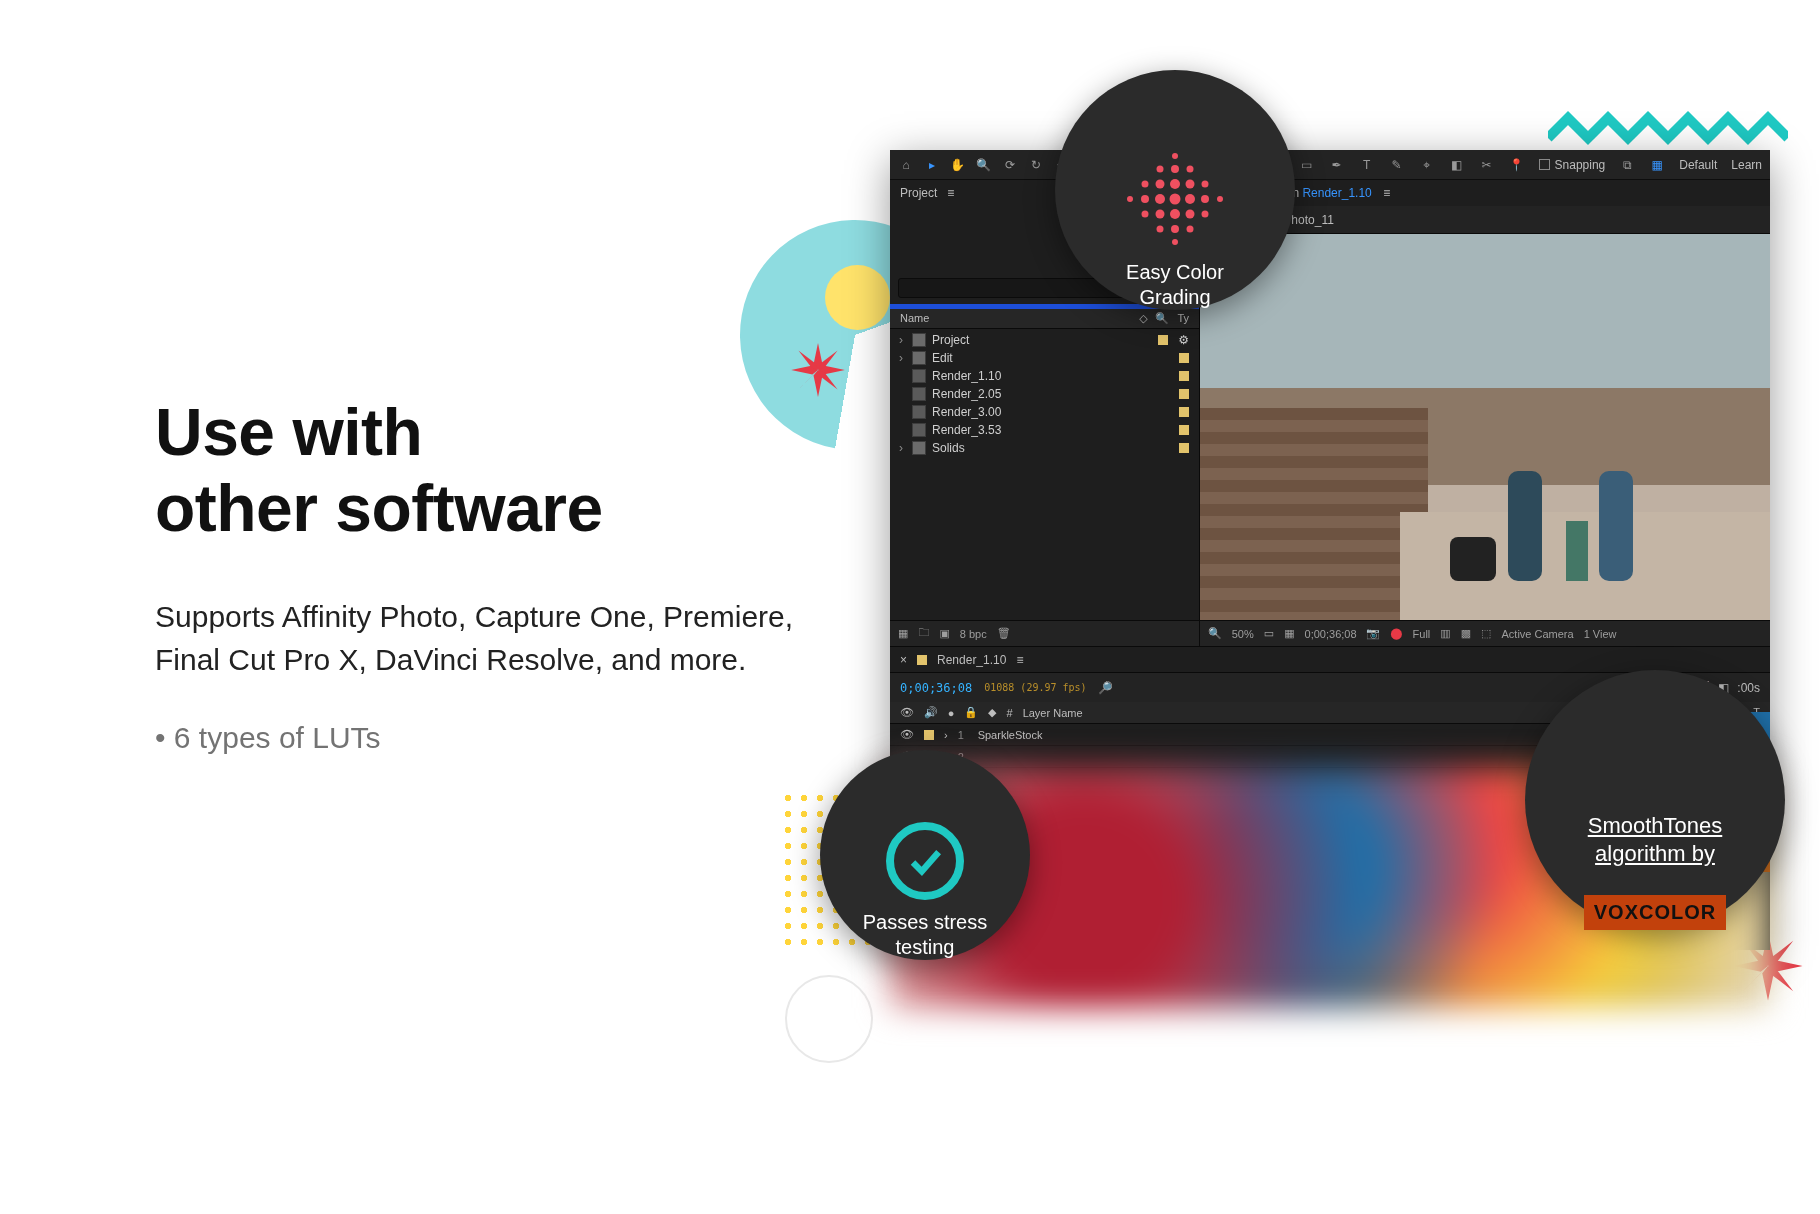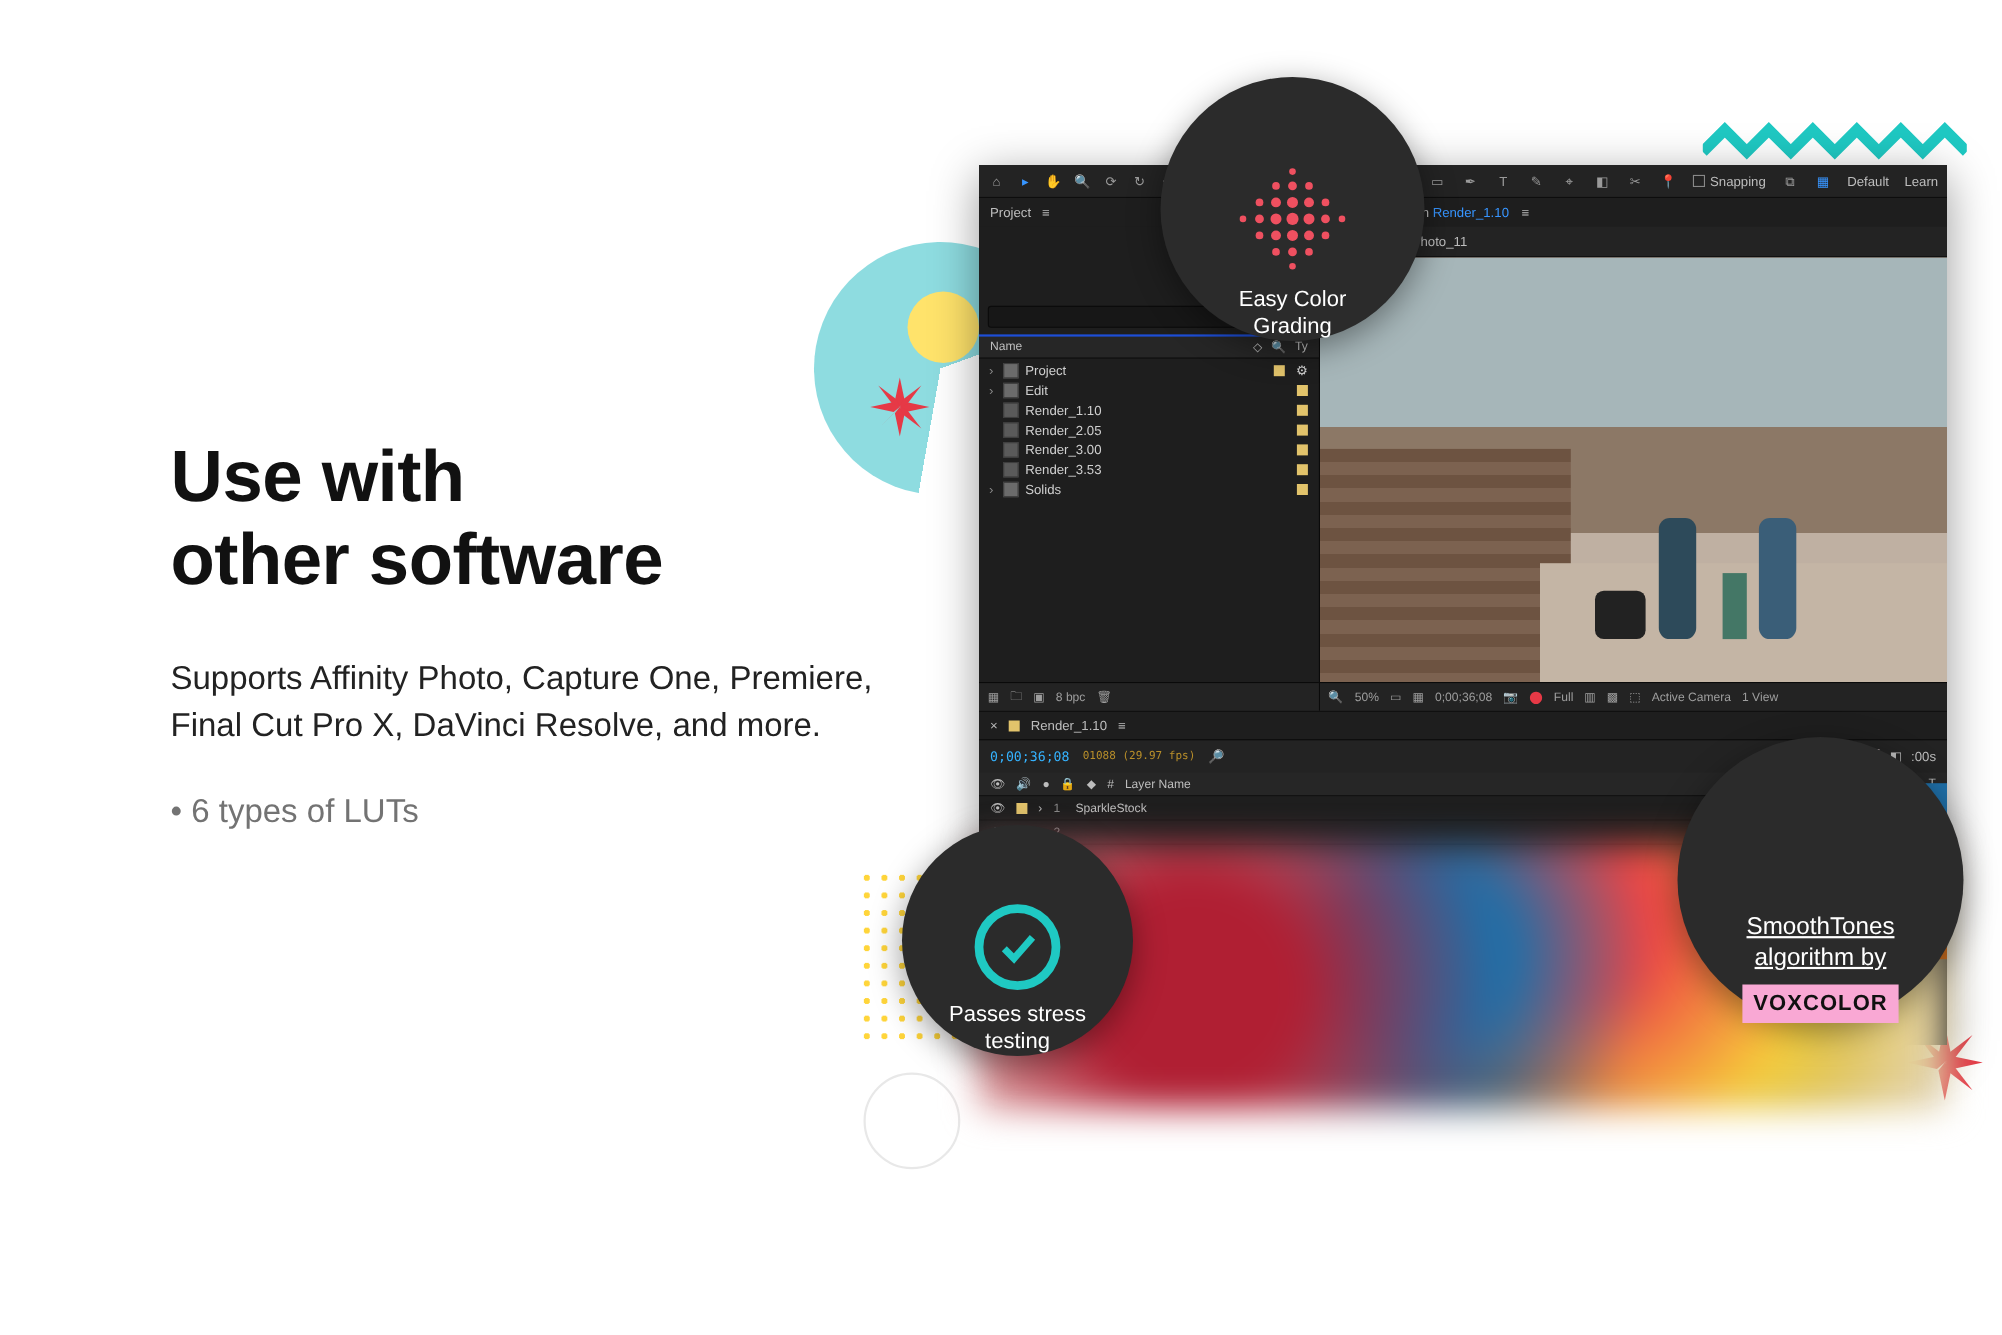--- a/index.html
+++ b/index.html
@@ -134,21 +134,21 @@
     height: 20px;
     background: #171717;
     border: 1px solid #0b0b0b;
     border-radius: 3px;
   }
   .ae .colhdr {
     display: flex;
     font-size: 11px;
     padding: 3px 10px;
     background: #262626;
-    border-top: 2px solid #1d4ed8;
+    border-top: 5px solid #1d4ed8;
     border-bottom: 1px solid #0a0a0a;
     gap: 8px;
   }
   .ae .rows { padding: 2px 0; }
   .ae .row {
     display: flex; align-items: center;
     padding: 2px 10px 2px 6px;
     gap: 6px;
     font-size: 12px;
     color: #cfcfcf;
@@ -232,21 +232,21 @@
   }
   .badge.easy { left: 1055px; top: 70px; width: 240px; height: 240px; }
   .badge.easy .dotmatrix{width:110px;height:95px;margin-bottom:14px;}
   .badge.easy .dotmatrix svg{width:100%;height:100%;}
   .badge .txt{font-size:20px;line-height:1.25;}
   .badge.stress{ left:820px; top:750px; width:210px; height:210px;}
   .badge.stress .check{width:78px;height:78px;border:8px solid #1fc9c3;border-radius:50%;display:flex;align-items:center;justify-content:center;margin-bottom:10px;}
   .badge.stress .check svg{width:40px;height:40px;stroke:#1fc9c3;stroke-width:8;fill:none;}
   .badge.smooth{ right:35px; top:670px; width:260px; height:260px;}
   .badge.smooth .txt{font-size:22px;text-decoration:underline;}
-  .badge.smooth .vox{margin-top:12px;background:#f9a8d4;color:#111;font-weight:700;letter-spacing:1px;padding:6px 10px;font-size:20px;}
+  .badge.smooth .vox{margin-top:28px;background:#c2410c;color:#111;font-weight:700;letter-spacing:1px;padding:6px 10px;font-size:20px;}
   .checkbox{width:11px;height:11px;border:1px solid #888;display:inline-block;}
 </style>
 </head>
 <body>
 
 <div class="quartercircle"></div>
 <div class="dot-yellow-big"></div>
 <svg class="zigzag" viewBox="0 0 240 36">
   <polyline points="0,28 20,8 40,28 60,8 80,28 100,8 120,28 140,8 160,28 180,8 200,28 220,8 240,28" fill="none" stroke="#1fc9c3" stroke-width="10" stroke-linejoin="miter"></polyline>
 </svg>

